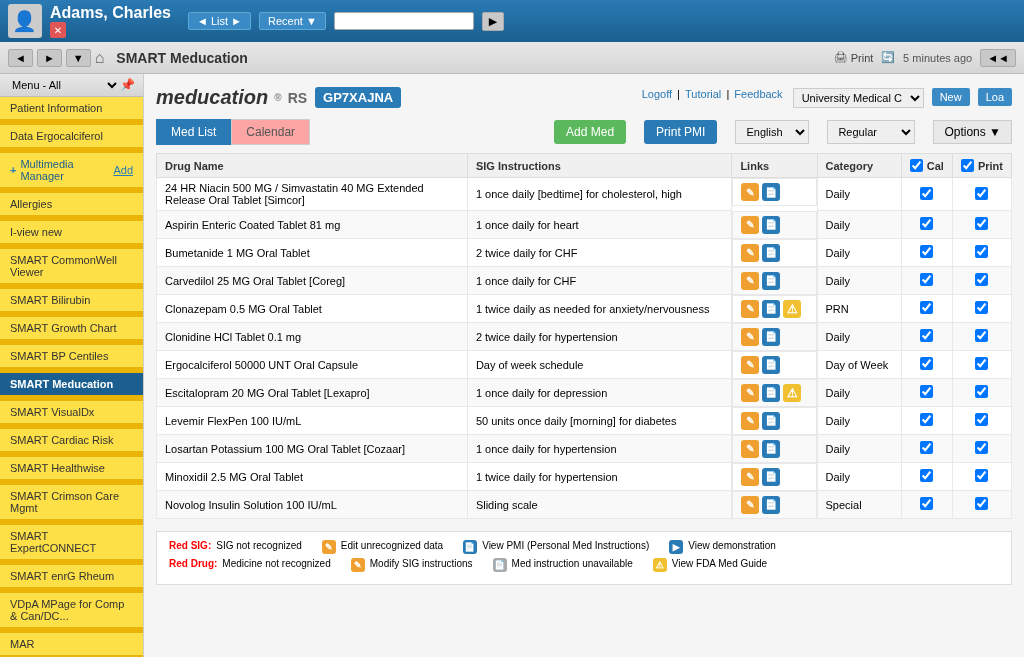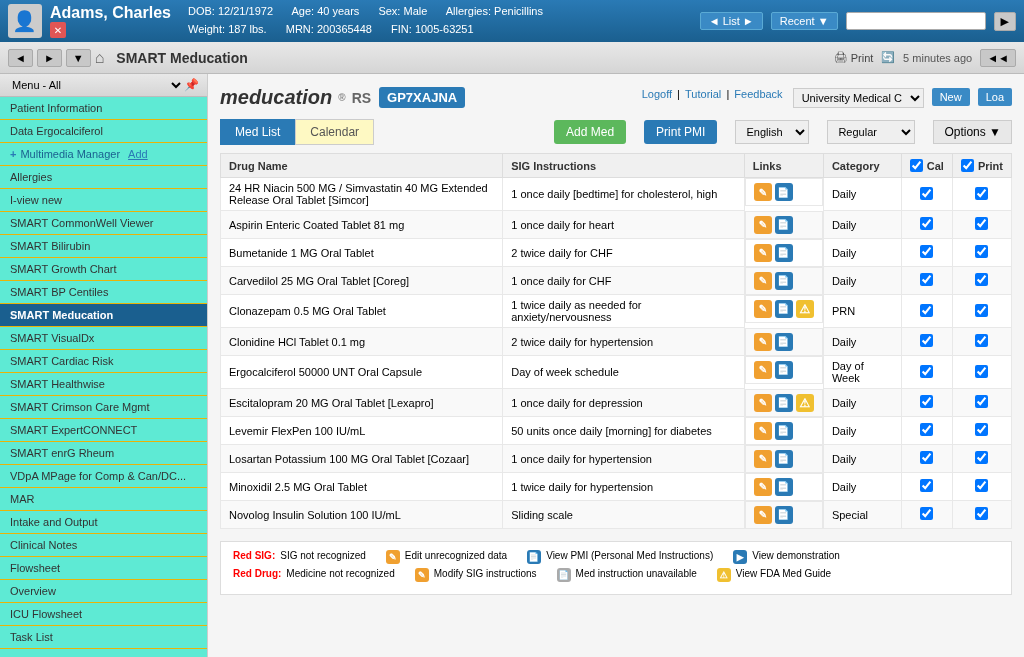--- a/index.html
+++ b/index.html
@@ -111,22 +111,22 @@
     }
 
     
     .main-layout {
       display: flex;
       height: calc(657px - 74px);
     }
 
     
     .sidebar {
-      width: 208px;
-      background: #5eead4;
+      width: 144px;
+      background: #fde047;
       border-right: 1px solid #ccc;
       overflow-y: auto;
       flex-shrink: 0;
     }
     .sidebar-header {
       background: linear-gradient(to bottom, #e8e8e8, #d5d5d5);
       padding: 4px 8px;
       display: flex;
       align-items: center;
       justify-content: space-between;
@@ -136,21 +136,21 @@
       font-size: 11px;
       border: none;
       background: transparent;
       flex: 1;
     }
     .sidebar-item {
       padding: 5px 10px;
       cursor: pointer;
       font-size: 11px;
       color: #333;
-      border-bottom: 1px solid #eab308;
+      border-bottom: 6px solid #eab308;
     }
     .sidebar-item.active {
       background: #1a5f8f;
       color: white;
       font-weight: bold;
     }
     .sidebar-item.add-item {
       display: flex;
       align-items: center;
       gap: 4px;
@@ -229,21 +229,21 @@
     }
     .tabs-left {
       display: flex;
       gap: 0;
     }
     .tab-btn {
       padding: 5px 14px;
       border: 1px solid #ccc;
       cursor: pointer;
       font-size: 12px;
-      background: #fef9c3;
+      background: #fca5a5;
       color: #555;
     }
     .tab-btn.active {
       background: #2a7ab5;
       color: white;
       border-color: #2a7ab5;
     }
     .tabs-right {
       display: flex;
       align-items: center;
@@ -359,33 +359,20 @@
     .legend-red-text { color: red; font-weight: bold; }
   </style>
 </head>
 <body>
 
 <div class="top-header">
   <div class="patient-avatar">👤</div>
   <div style="display:flex; flex-direction:column; justify-content:center; min-width:130px;">
     <div class="patient-name">Adams, Charles</div>
     <button class="header-close-btn">✕</button>
-  </div>
-  <div class="patient-details">
-    <div>
-      <span>DOB: 12/21/1972</span>
-      <span>Age: 40 years</span>
-      <span>Sex: Male</span>
-      <span>Allergies: Penicillins</span>
-    </div>
-    <div>
-      <span>Weight: 187 lbs.</span>
-      <span>MRN: 200365448</span>
-      <span>FIN: 1005-63251</span>
-    </div>
   </div>
   <div class="top-header-right">
     <button class="list-btn">◄ List ►</button>
     <button class="recent-btn">Recent ▼</button>
     <input class="search-input-top" type="text" placeholder="" style="">
     <button class="nav-btn">▶</button>
   </div>
 </div>
 
 <div class="nav-bar">

